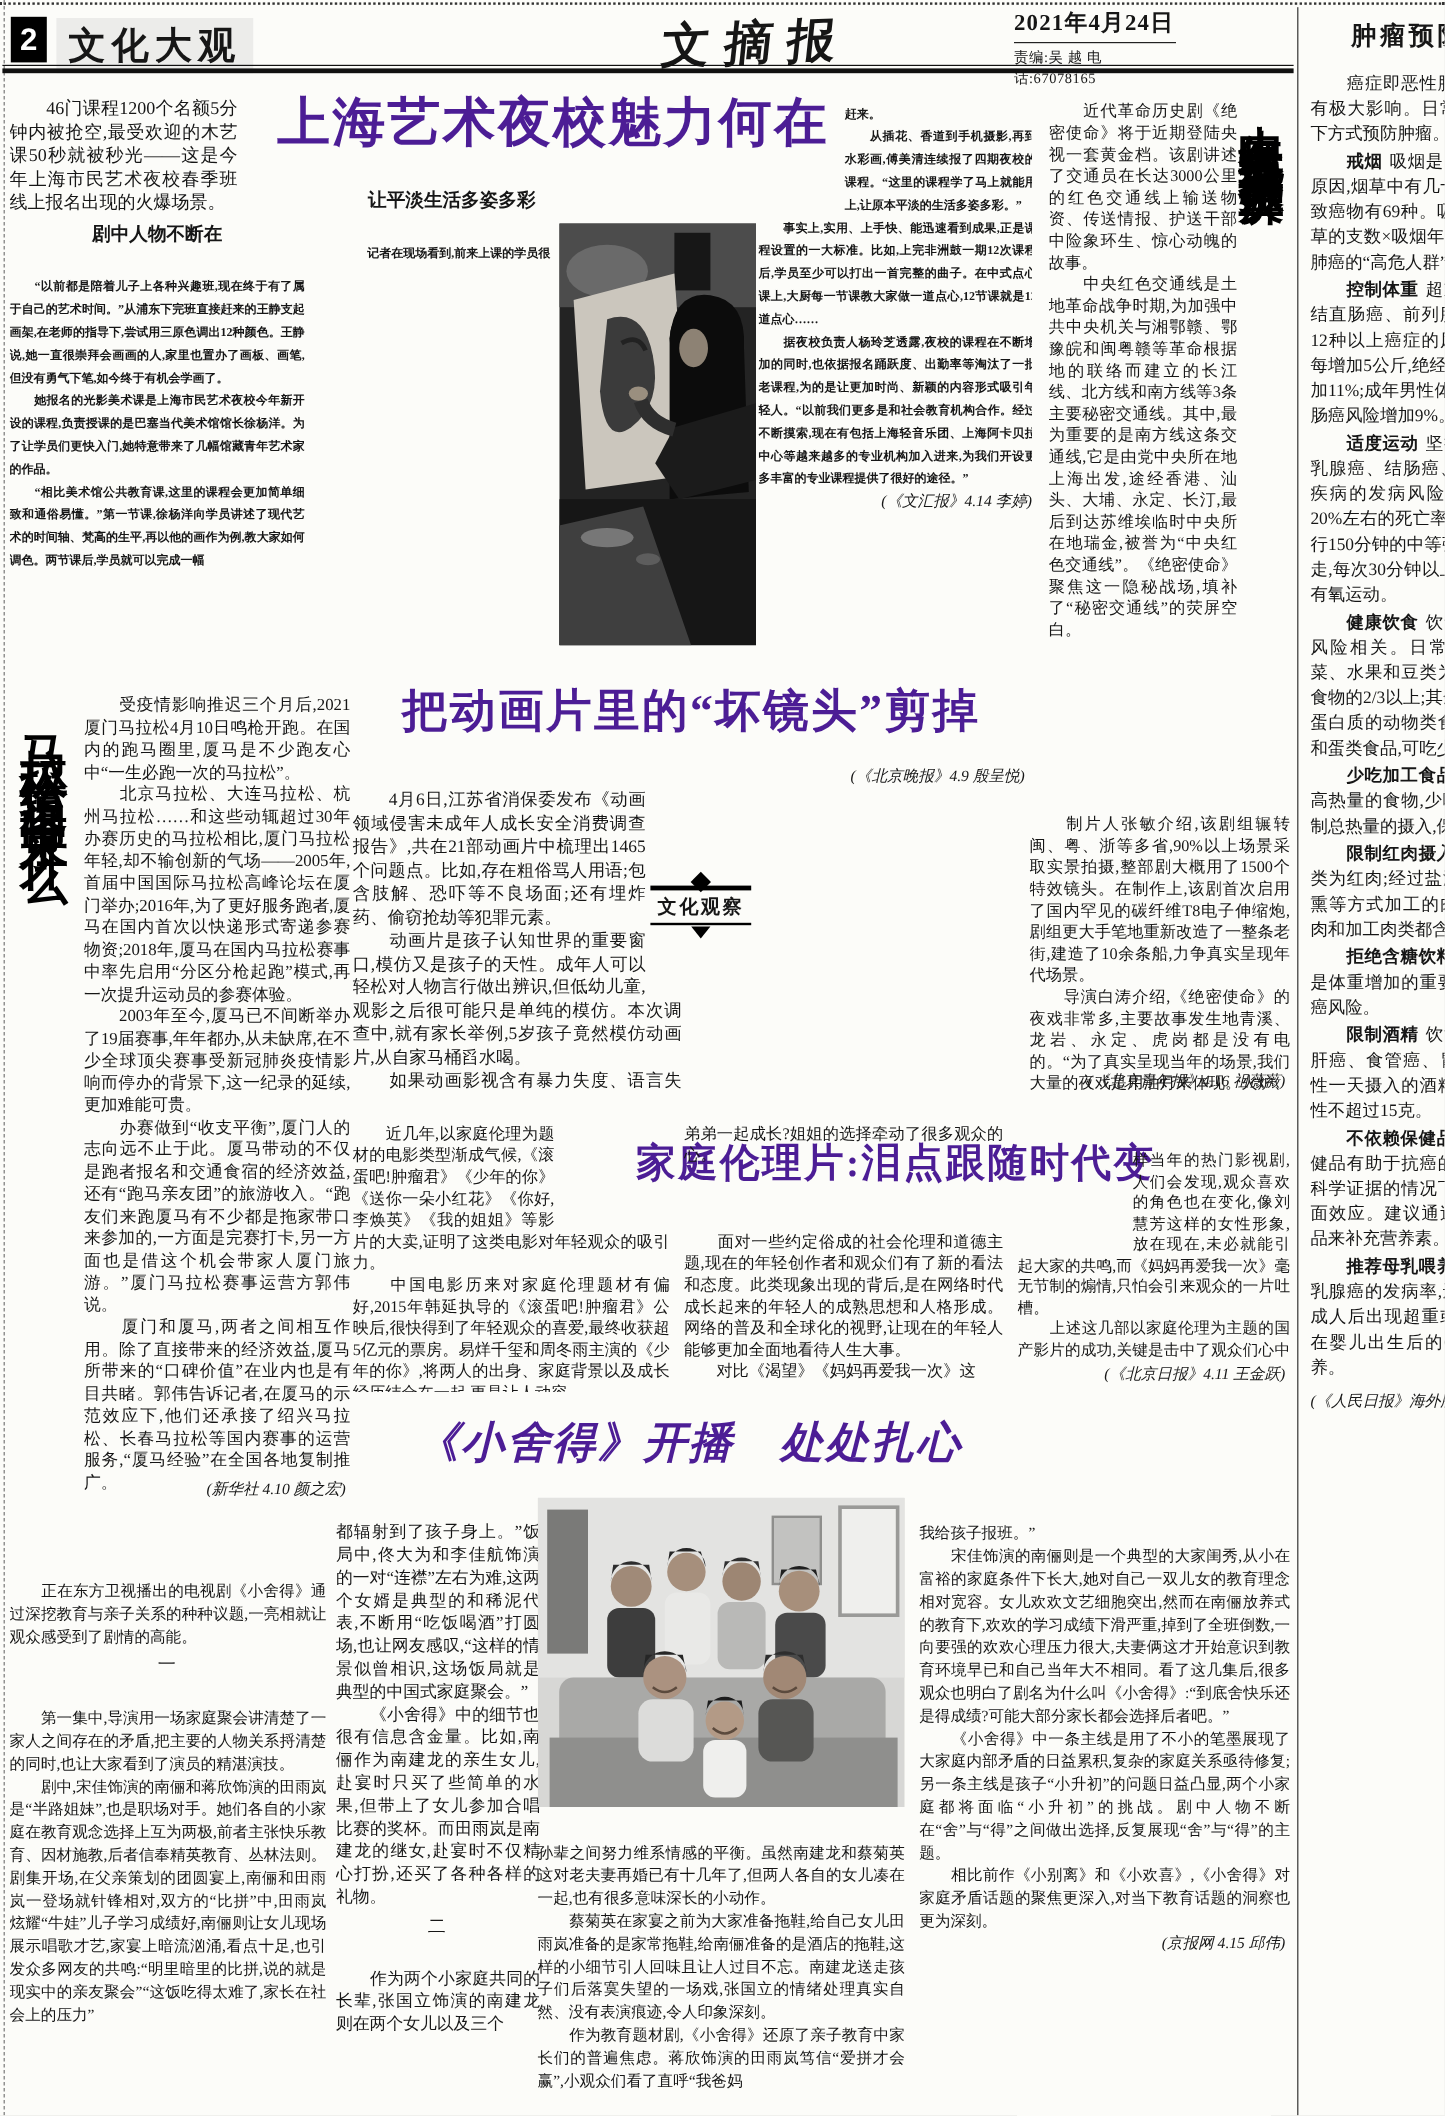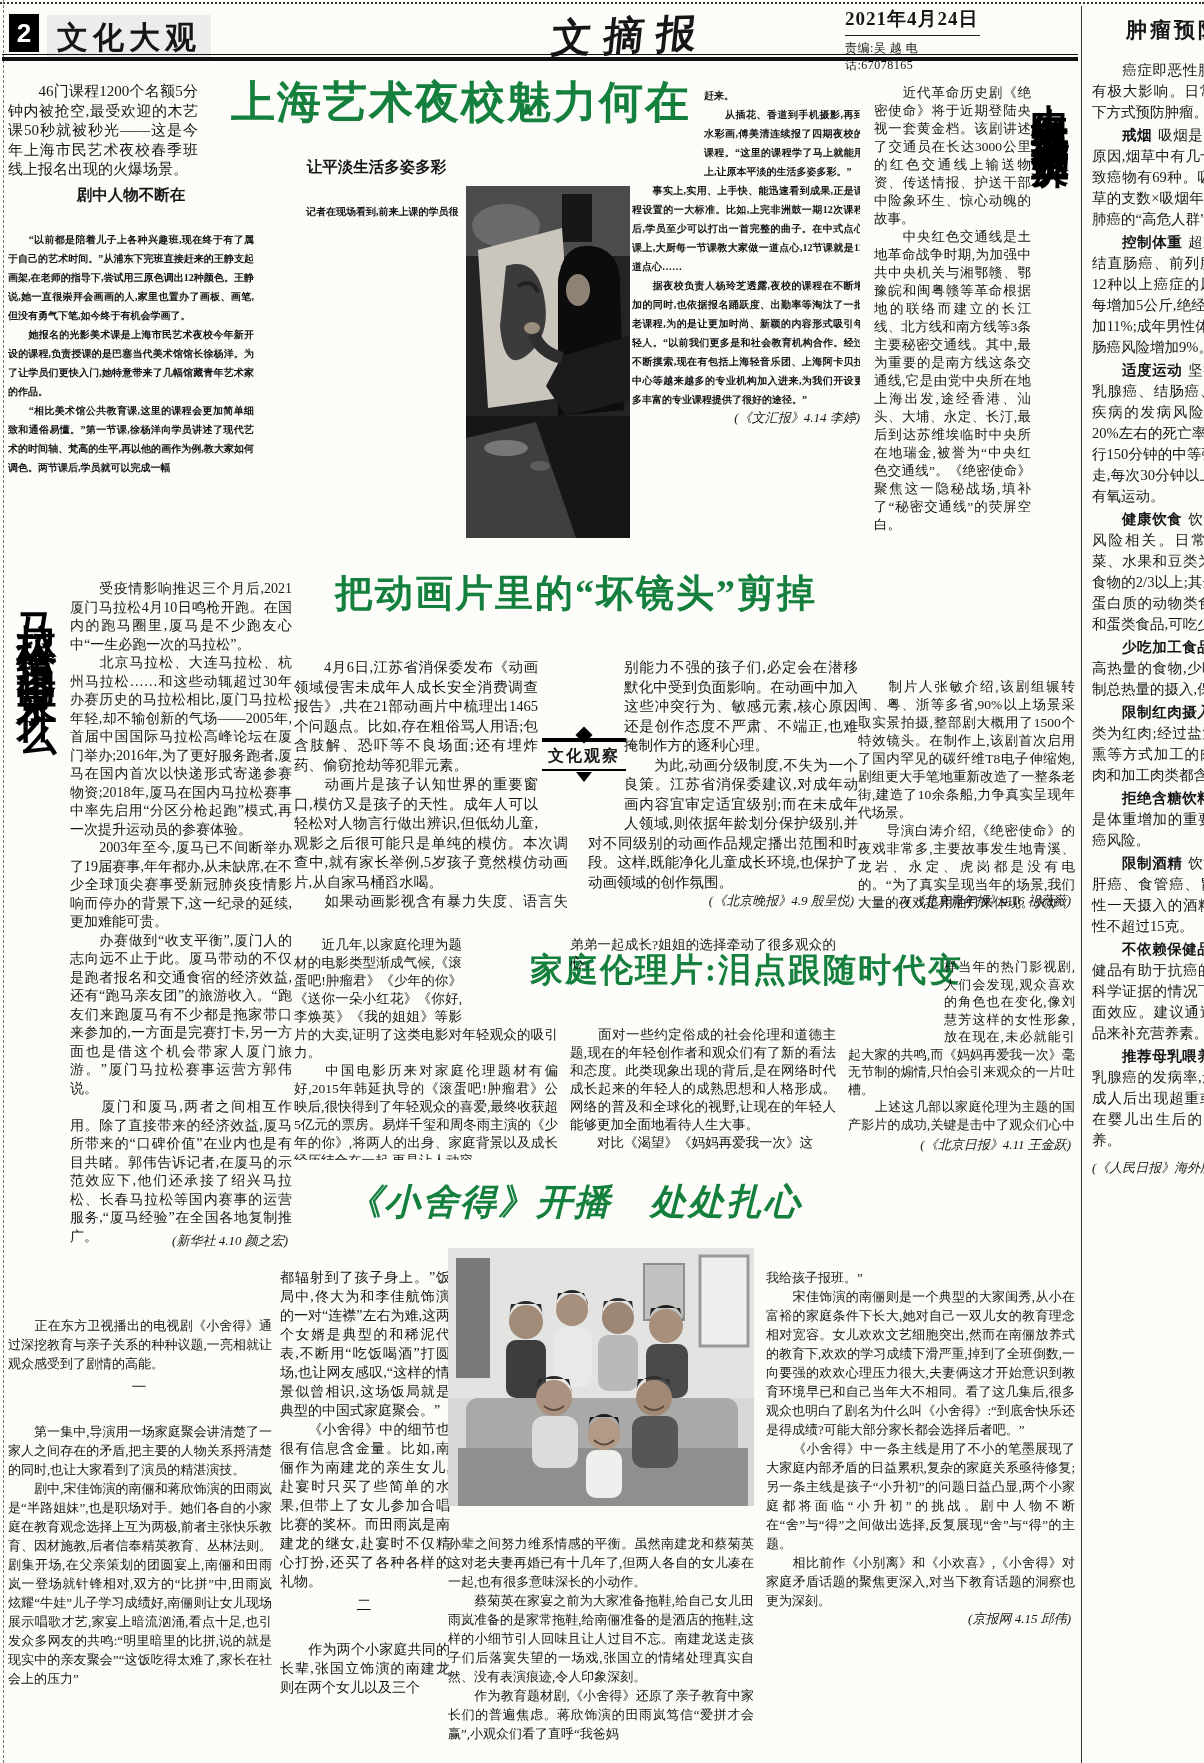--- a/index.html
+++ b/index.html
@@ -18,21 +18,21 @@
     font-family:"Liberation Sans",sans-serif; font-weight:bold; font-size:31px; letter-spacing:5px; }
   .masthead { position:absolute; left:520px; top:8px; width:220px; text-align:center;
     font-weight:900; font-size:40px; letter-spacing:12px; transform:skewX(-8deg) rotate(-2deg); }
   .datebox { position:absolute; left:845px; top:6px; width:135px; text-align:left; }
   .datebox .d { font-size:19px; font-weight:600; letter-spacing:1px; border-bottom:1px solid #222; padding-bottom:3px; }
   .datebox .e { font-size:12px; padding-top:4px; letter-spacing:0.5px; }
   .rule-thin  { position:absolute; left:2px; top:54px; width:1076px; height:1px; background:#111; }
   .rule-thick { position:absolute; left:2px; top:57px; width:1076px; height:4px; background:#111; }
   .sb-rule { position:absolute; left:1081px; top:6px; width:1px; height:1757px; background:#333; }
 
-  .headline { font-weight:bold; color:#15803d; text-align:center; line-height:1.15; letter-spacing:2px; white-space:nowrap; }
+  .headline { font-weight:bold; color:#4c1d95; text-align:center; line-height:1.15; letter-spacing:2px; white-space:nowrap; }
   .vhead { writing-mode:vertical-rl; font-weight:bold; color:#000; white-space:nowrap; }
   .body-text { white-space:pre-line; text-align:justify;margin-top:20px; }
   .subhead { font-family:"Liberation Sans",sans-serif; font-weight:bold; font-size:15.5px; text-align:center; padding:5px 0 4px; }
   .cite { text-align:right; font-size:13px; padding-right:4px; font-style:italic; }
   .sec-marker { text-align:center; font-size:15px; padding:5px 0; letter-spacing:2px; }
 
   
   .a1-body { font-size:10px; line-height:19px;font-weight:bold; }
   .a1-lead { font-size:15px; line-height:19.5px; }
   .a2-body { font-size:13.5px; line-height:18px; }
@@ -142,22 +142,20 @@
   </section>
 
   <section class="abs" style="left:292px; top:558px; width:568px; height:354px;">
     <h1 class="headline abs" style="left:0; top:14px; width:568px; font-size:38px;">把动画片里的“坏镜头”剪掉</h1>
     <div class="abs" style="left:2px; top:80px; width:274px; height:274px; overflow:hidden;">
       <div class="body-text a4-body"><span class="sp-r" style="width:30px;height:82px;margin-top:92px;"></span><span>　　4月6日,江苏省消保委发布《动画领域侵害未成年人成长安全消费调查报告》,共在21部动画片中梳理出1465个问题点。比如,存在粗俗骂人用语;包含肢解、恐吓等不良场面;还有埋炸药、偷窃抢劫等犯罪元素。
 　　动画片是孩子认知世界的重要窗口,模仿又是孩子的天性。成年人可以轻松对人物言行做出辨识,但低幼儿童,观影之后很可能只是单纯的模仿。本次调查中,就有家长举例,5岁孩子竟然模仿动画片,从自家马桶舀水喝。
 　　如果动画影视含有暴力失度、语言失当的画面,甚至沾染血腥、低俗等内容,辨</span></div>
     </div>
     <div class="abs" style="left:296px; top:80px; width:270px; height:274px; overflow:hidden;">
-      <div class="body-text a4-body"><span class="sp-l" style="width:36px;height:82px;margin-top:92px;"></span><span>别能力不强的孩子们,必定会在潜移默化中受到负面影响。在动画中加入这些冲突行为、敏感元素,核心原因还是创作态度不严肃、不端正,也难掩制作方的逐利心理。
-　　为此,动画分级制度,不失为一个良策。江苏省消保委建议,对成年动画内容宜审定适宜级别;而在未成年人领域,则依据年龄划分保护级别,并对不同级别的动画作品规定播出范围和时段。这样,既能净化儿童成长环境,也保护了动画领域的创作氛围。</span></div>
       <div class="cite">(《北京晚报》4.9 殷呈悦)</div>
     </div>
     <div class="guancha" style="left:250px; top:168px;">
       <div class="g-top">
           <span class="g-diamond"></span>
         </div>
       <div class="g-text">文化观察</div>
       <div class="g-bot">
           <span class="g-tri"></span>
         </div>

